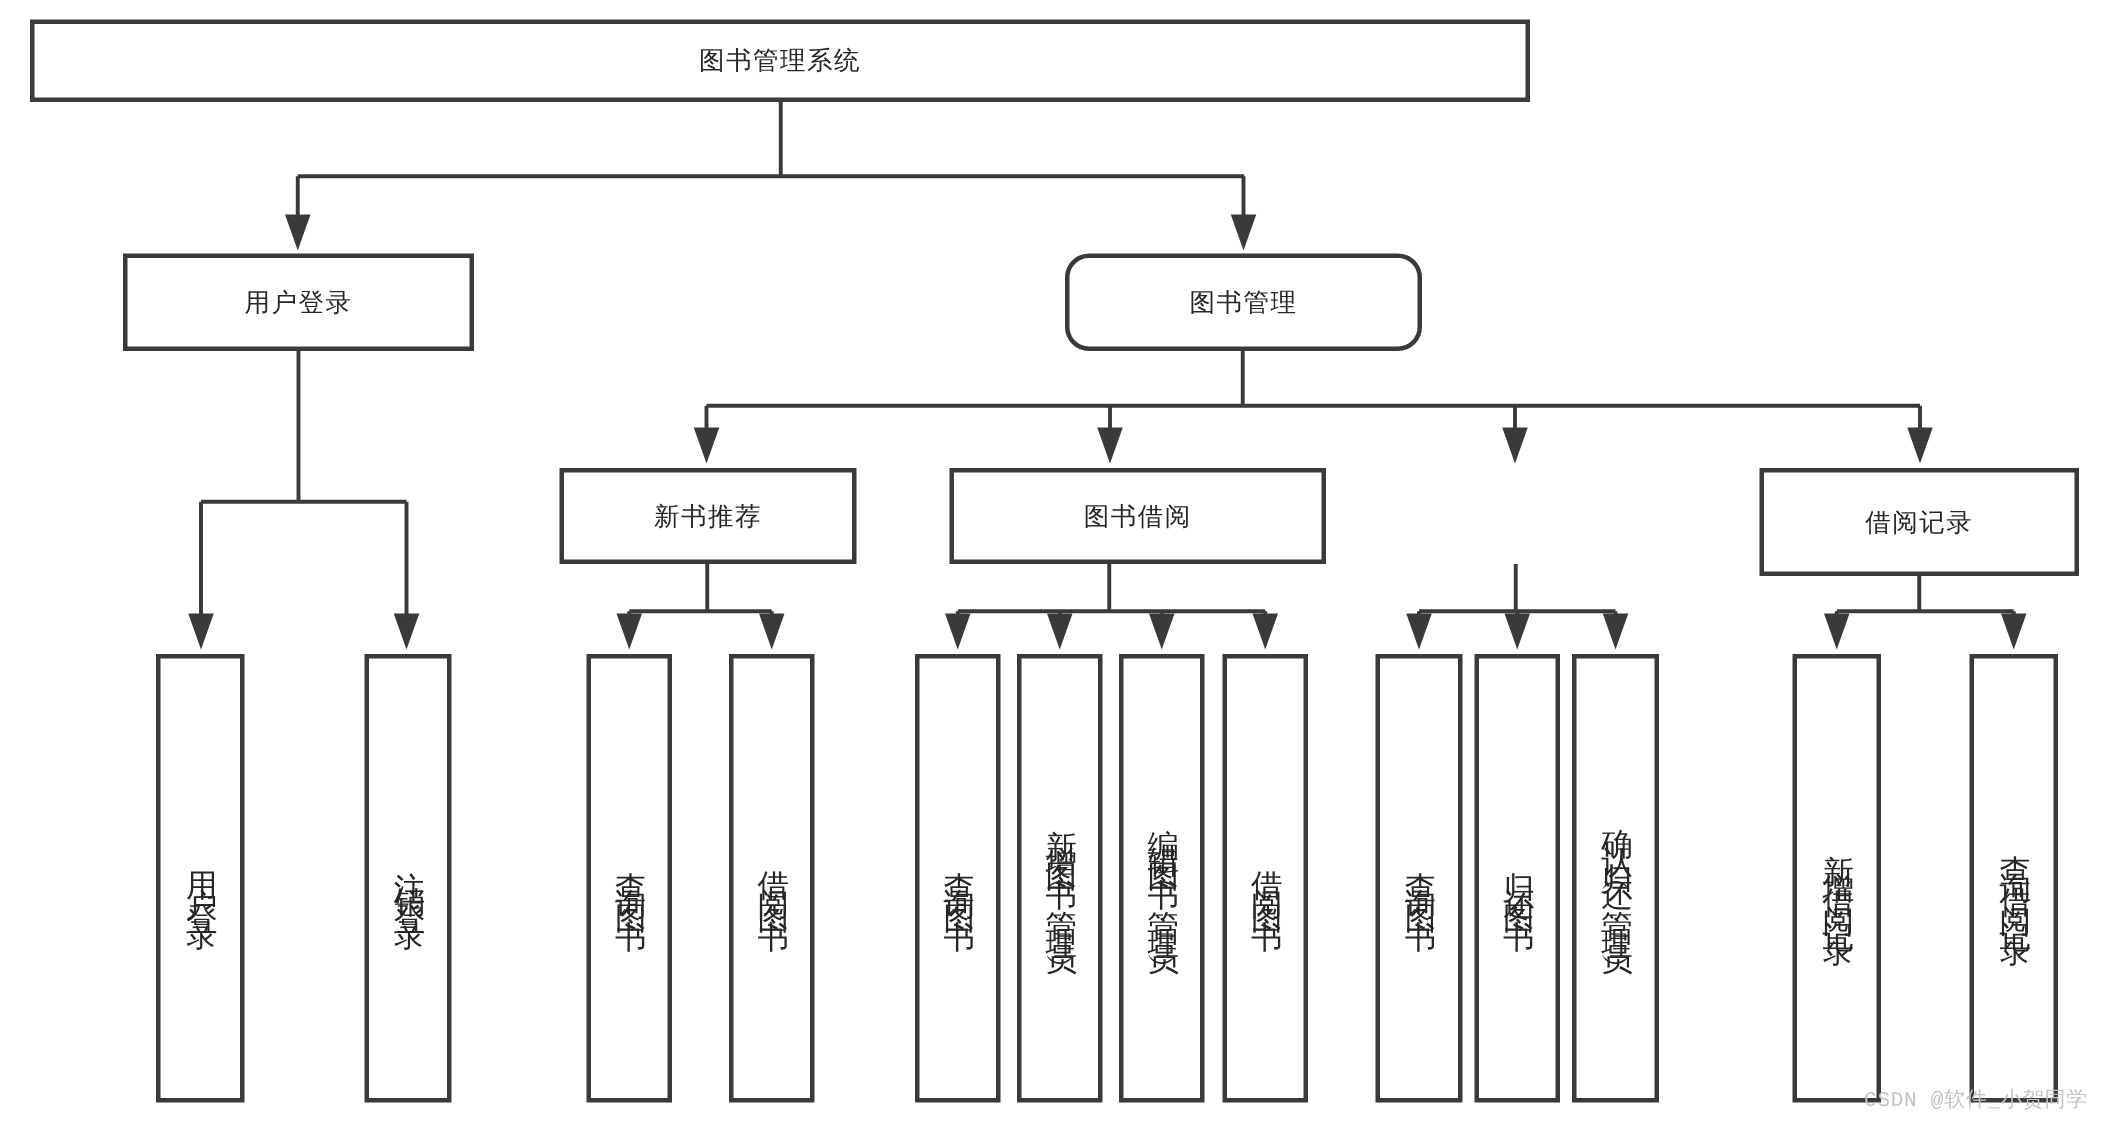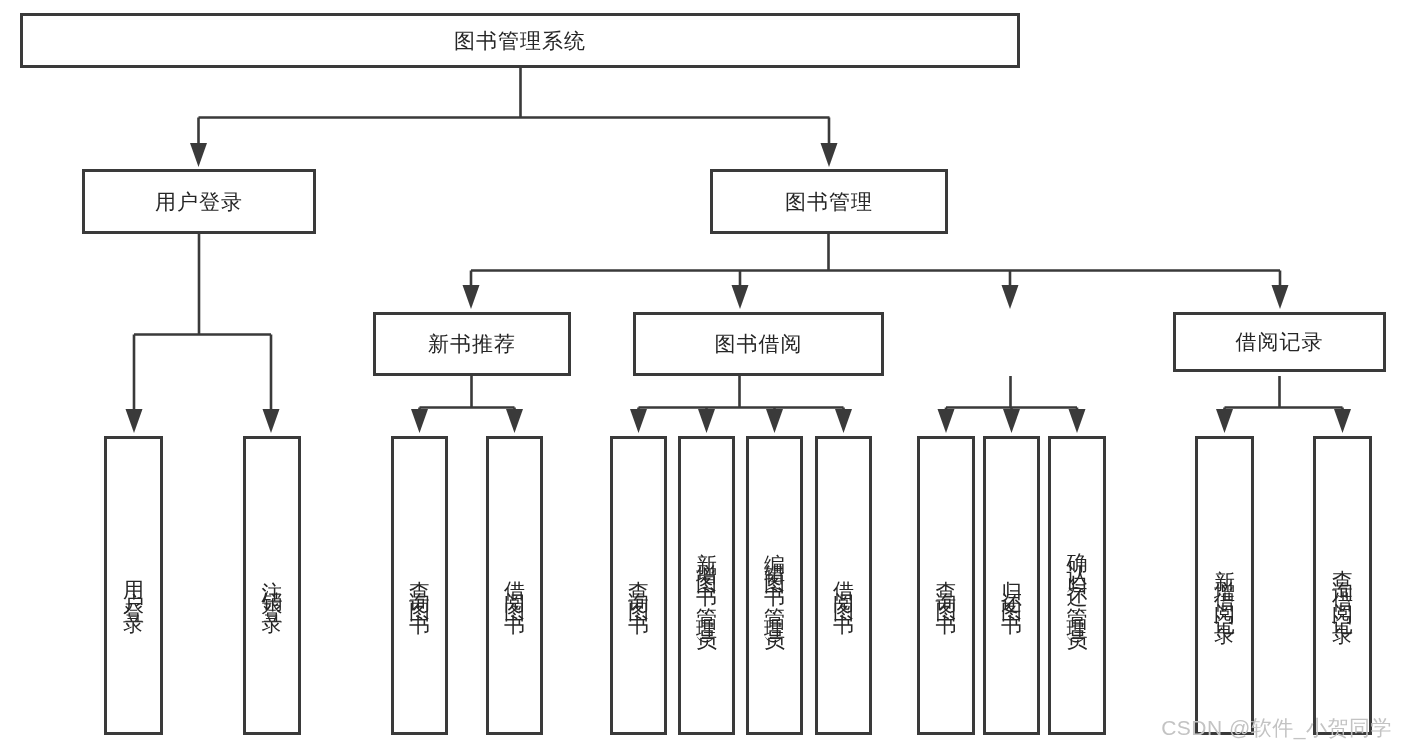--- a/index.html
+++ b/index.html
@@ -28,41 +28,42 @@
   }
   svg.connectors path { stroke: currentColor; stroke-width: 2.6; fill: none; }
   svg.connectors polygon { fill: currentColor; stroke: none; }
   .box {
     position: absolute;
     background: #fff;
     border: 3px solid var(--line);
     display: flex;
     align-items: center;
     justify-content: center;
-    font-size: 21px;
+    font-size: 17px;
     letter-spacing: 1px;
     z-index: 2;
     text-align: center;
     white-space: nowrap;
   }
   .leaf {
     writing-mode: vertical-rl;
     text-orientation: mixed;
     letter-spacing: 11px;
     font-size: 21px;
     white-space: normal;
   }
   .watermark {
     position: absolute;
     right: 13px;
     bottom: 5px;
-    font-size: 21px;
+    font-size: 14px;
     color: var(--watermark);
     z-index: 5;
     letter-spacing: 0.5px;
+    font-family: Liberation Mono, monospace;
   }
 </style>
 </head>
 <body>
 
 <div class="canvas">
 
   <svg class="connectors" viewBox="0 0 1405 747" xmlns="http://www.w3.org/2000/svg">
 
     <g>
@@ -109,25 +110,25 @@
     <g>
       <path d="M1279.5 376 V407.5 M1224.5 407.5 H1342.5 M1224.5 407.5 V410 M1342.5 407.5 V410"></path>
       <polygon points="1216,409 1233,409 1224.5,433"></polygon>
       <polygon points="1334,409 1351,409 1342.5,433"></polygon>
     </g>
   </svg>
 
   <div class="box" style="left:20px; top:13px; width:1000px; height:55px;">图书管理系统</div>
 
   <div class="box" style="left:82px; top:169px; width:234px; height:65px;">用户登录</div>
-  <div class="box" style="left:710px; top:169px; width:238px; height:65px;">图书管理</div>
+  <div class="box" style="left:710px; top:169px; width:238px; height:65px;border-radius:16px;">图书管理</div>
 
   <div class="box" style="left:373px; top:312px; width:198px; height:64px;">新书推荐</div>
   <div class="box" style="left:633px; top:312px; width:251px; height:64px;">图书借阅</div>
-  <div class="box" style="left:1173px; top:312px; width:213px; height:60px;">借阅记录</div>
+  <div class="box" style="left:1173px; top:312px; width:213px; height:72px;">借阅记录</div>
 
   <div class="box leaf" style="left:104px; top:436px; width:59px; height:299px;">用户登录</div>
   <div class="box leaf" style="left:243px; top:436px; width:58px; height:299px;">注销登录</div>
 
   <div class="box leaf" style="left:391px; top:436px; width:57px; height:299px;">查询图书</div>
   <div class="box leaf" style="left:486px; top:436px; width:57px; height:299px;">借阅图书</div>
 
   <div class="box leaf" style="left:610px; top:436px; width:57px; height:299px;">查询图书</div>
   <div class="box leaf" style="left:678px; top:436px; width:57px; height:299px;">新增图书（管理员）</div>
   <div class="box leaf" style="left:746px; top:436px; width:57px; height:299px;">编辑图书（管理员）</div>

